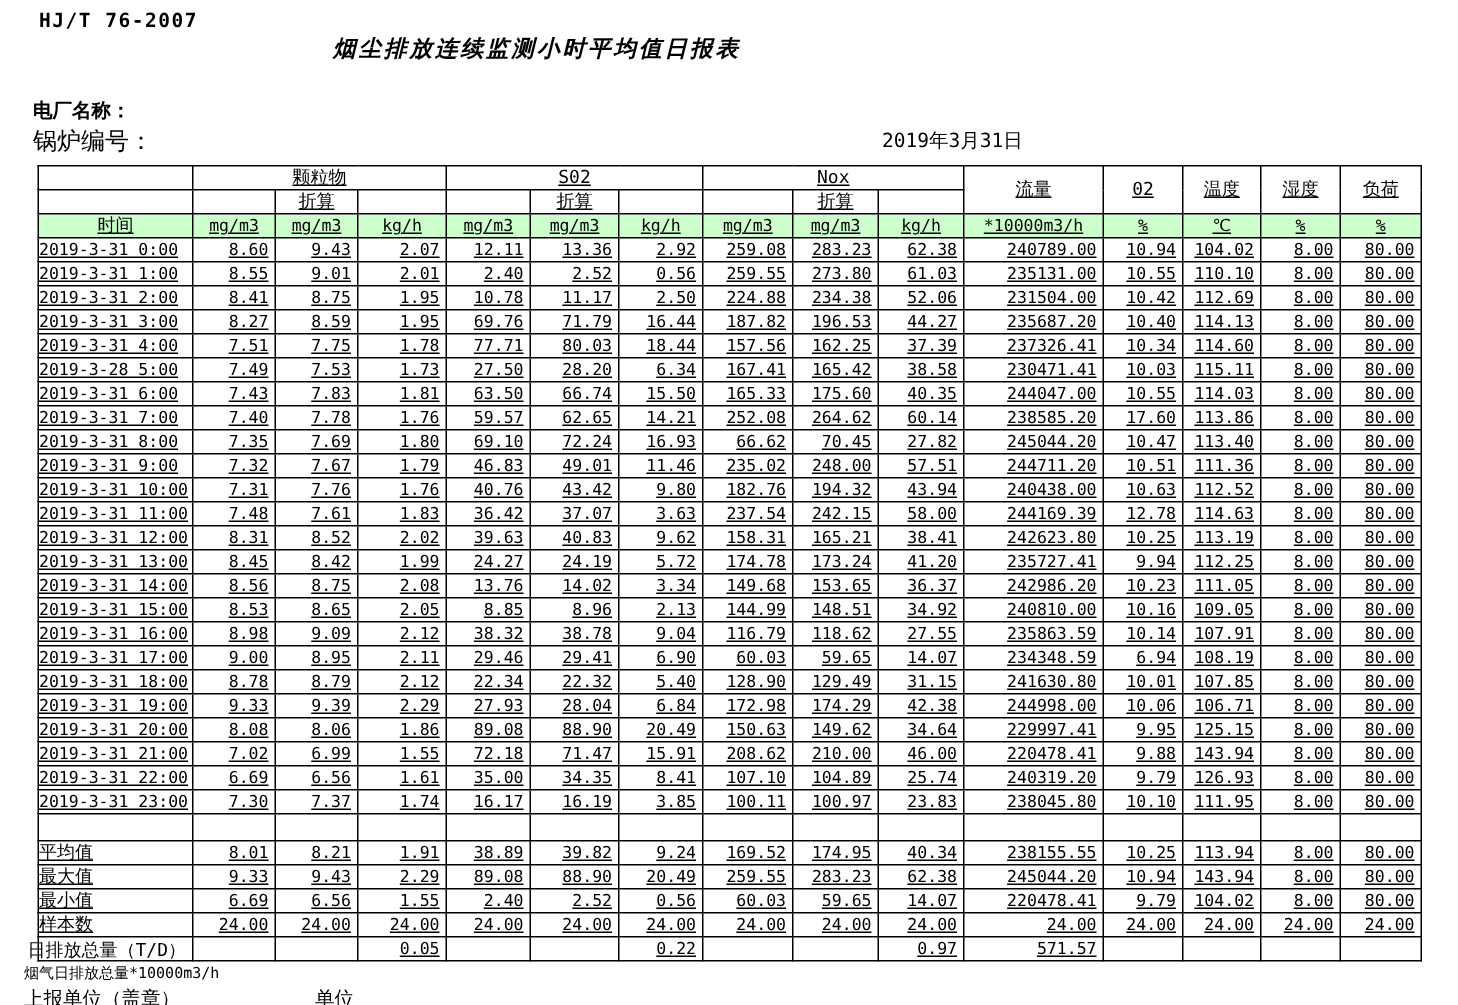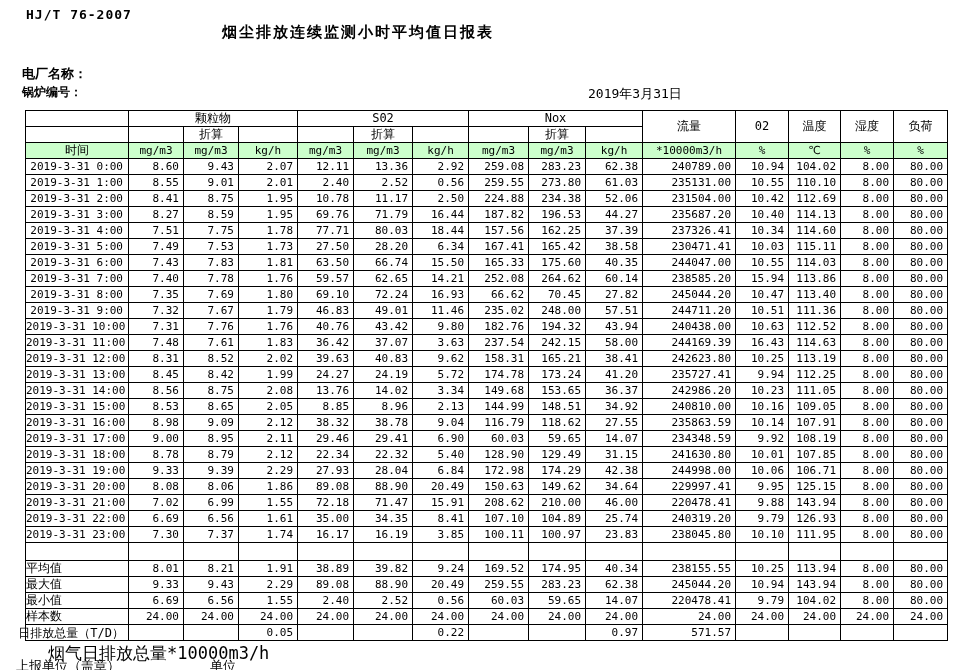--- a/index.html
+++ b/index.html
@@ -6,44 +6,44 @@
   html, body { width: 972px; height: 670px; }
   body {
     position: relative;
     background: #ffffff;
     font-family: "DejaVu Sans Mono", "DejaVu Sans", "Liberation Sans", sans-serif;
     color: #000;
     overflow: hidden;
   }
   .abs { position: absolute; white-space: nowrap; }
   .doc-code { left: 26px; top: 7px; font-size: 13px; font-weight: bold; letter-spacing: 1px; }
-  .page-title { left: 222px; top: 23px; font-size: 15px; font-weight: bold; letter-spacing: 2px; }
+  .page-title { left: 222px; top: 23px; font-size: 15px; font-weight: bold; letter-spacing: 2px; font-style: italic; }
   .plant-label { left: 22px; top: 65px; font-size: 13px; font-weight: bold; }
-  .boiler-label { left: 22px; top: 84px; font-size: 12px; font-weight: bold; }
+  .boiler-label { left: 22px; top: 84px; font-size: 16px; font-weight: normal; }
   .report-date { left: 588px; top: 85px; font-size: 13px; }
-  .footer-1 { left: 16px; top: 642px; font-size: 17px; margin-left: 32px; }
+  .footer-1 { left: 16px; top: 642px; font-size: 10px; }
   .footer-2 { left: 16px; top: 657px; font-size: 13px; }
   .footer-3 { left: 210px; top: 657px; font-size: 13px; }
 
   table.report {
     position: absolute; left: 25px; top: 110px;
     border-collapse: collapse; table-layout: fixed;
-    width: 922px; font-size: 11px;
+    width: 922px; font-size: 11px; text-decoration: underline;
   }
   table.report td {
     border: 1px solid #000;
     height: 15px; line-height: 15px;
     padding: 0; overflow: hidden;
     font-size: 11px;
     text-align: center; vertical-align: middle;
     white-space: nowrap;
   }
   table.report tr.unit-row td { background: #ccffcc; }
   table.report td.c-num { text-align: right; padding-right: 4px; }
-  table.report td.c-time { text-align: right; padding-right: 5px; }
+  table.report td.c-time { text-align: left; padding-right: 5px; }
   table.report td.c-label { text-align: left; padding-right: 4px; font-size: 12px; }
   table.report td.c-head { font-size: 12px; }
   table.report tr.spacer-row td { height: 18px; }
   table.report td.c-overflow { position: relative; overflow: visible; }
   table.report td.c-overflow .ovl {
     position: absolute; right: 4px; top: 0; line-height: 16px;
     white-space: nowrap; font-size: 12px;
   }
 </style>
 </head>
@@ -195,21 +195,21 @@
         <td class="c-num">157.56</td>
         <td class="c-num">162.25</td>
         <td class="c-num">37.39</td>
         <td class="c-num">237326.41</td>
         <td class="c-num">10.34</td>
         <td class="c-num">114.60</td>
         <td class="c-num">8.00</td>
         <td class="c-num">80.00</td>
       </tr>
       <tr>
-        <td class="c-time">2019-3-31 5:00</td>
+        <td class="c-time">2019-3-28 5:00</td>
         <td class="c-num">7.49</td>
         <td class="c-num">7.53</td>
         <td class="c-num">1.73</td>
         <td class="c-num">27.50</td>
         <td class="c-num">28.20</td>
         <td class="c-num">6.34</td>
         <td class="c-num">167.41</td>
         <td class="c-num">165.42</td>
         <td class="c-num">38.58</td>
         <td class="c-num">230471.41</td>
@@ -240,21 +240,21 @@
         <td class="c-num">7.40</td>
         <td class="c-num">7.78</td>
         <td class="c-num">1.76</td>
         <td class="c-num">59.57</td>
         <td class="c-num">62.65</td>
         <td class="c-num">14.21</td>
         <td class="c-num">252.08</td>
         <td class="c-num">264.62</td>
         <td class="c-num">60.14</td>
         <td class="c-num">238585.20</td>
-        <td class="c-num">15.94</td>
+        <td class="c-num">17.60</td>
         <td class="c-num">113.86</td>
         <td class="c-num">8.00</td>
         <td class="c-num">80.00</td>
       </tr>
       <tr>
         <td class="c-time">2019-3-31 8:00</td>
         <td class="c-num">7.35</td>
         <td class="c-num">7.69</td>
         <td class="c-num">1.80</td>
         <td class="c-num">69.10</td>
@@ -308,21 +308,21 @@
         <td class="c-num">7.48</td>
         <td class="c-num">7.61</td>
         <td class="c-num">1.83</td>
         <td class="c-num">36.42</td>
         <td class="c-num">37.07</td>
         <td class="c-num">3.63</td>
         <td class="c-num">237.54</td>
         <td class="c-num">242.15</td>
         <td class="c-num">58.00</td>
         <td class="c-num">244169.39</td>
-        <td class="c-num">16.43</td>
+        <td class="c-num">12.78</td>
         <td class="c-num">114.63</td>
         <td class="c-num">8.00</td>
         <td class="c-num">80.00</td>
       </tr>
       <tr>
         <td class="c-time">2019-3-31 12:00</td>
         <td class="c-num">8.31</td>
         <td class="c-num">8.52</td>
         <td class="c-num">2.02</td>
         <td class="c-num">39.63</td>
@@ -410,21 +410,21 @@
         <td class="c-num">9.00</td>
         <td class="c-num">8.95</td>
         <td class="c-num">2.11</td>
         <td class="c-num">29.46</td>
         <td class="c-num">29.41</td>
         <td class="c-num">6.90</td>
         <td class="c-num">60.03</td>
         <td class="c-num">59.65</td>
         <td class="c-num">14.07</td>
         <td class="c-num">234348.59</td>
-        <td class="c-num">9.92</td>
+        <td class="c-num">6.94</td>
         <td class="c-num">108.19</td>
         <td class="c-num">8.00</td>
         <td class="c-num">80.00</td>
       </tr>
       <tr>
         <td class="c-time">2019-3-31 18:00</td>
         <td class="c-num">8.78</td>
         <td class="c-num">8.79</td>
         <td class="c-num">2.12</td>
         <td class="c-num">22.34</td>

